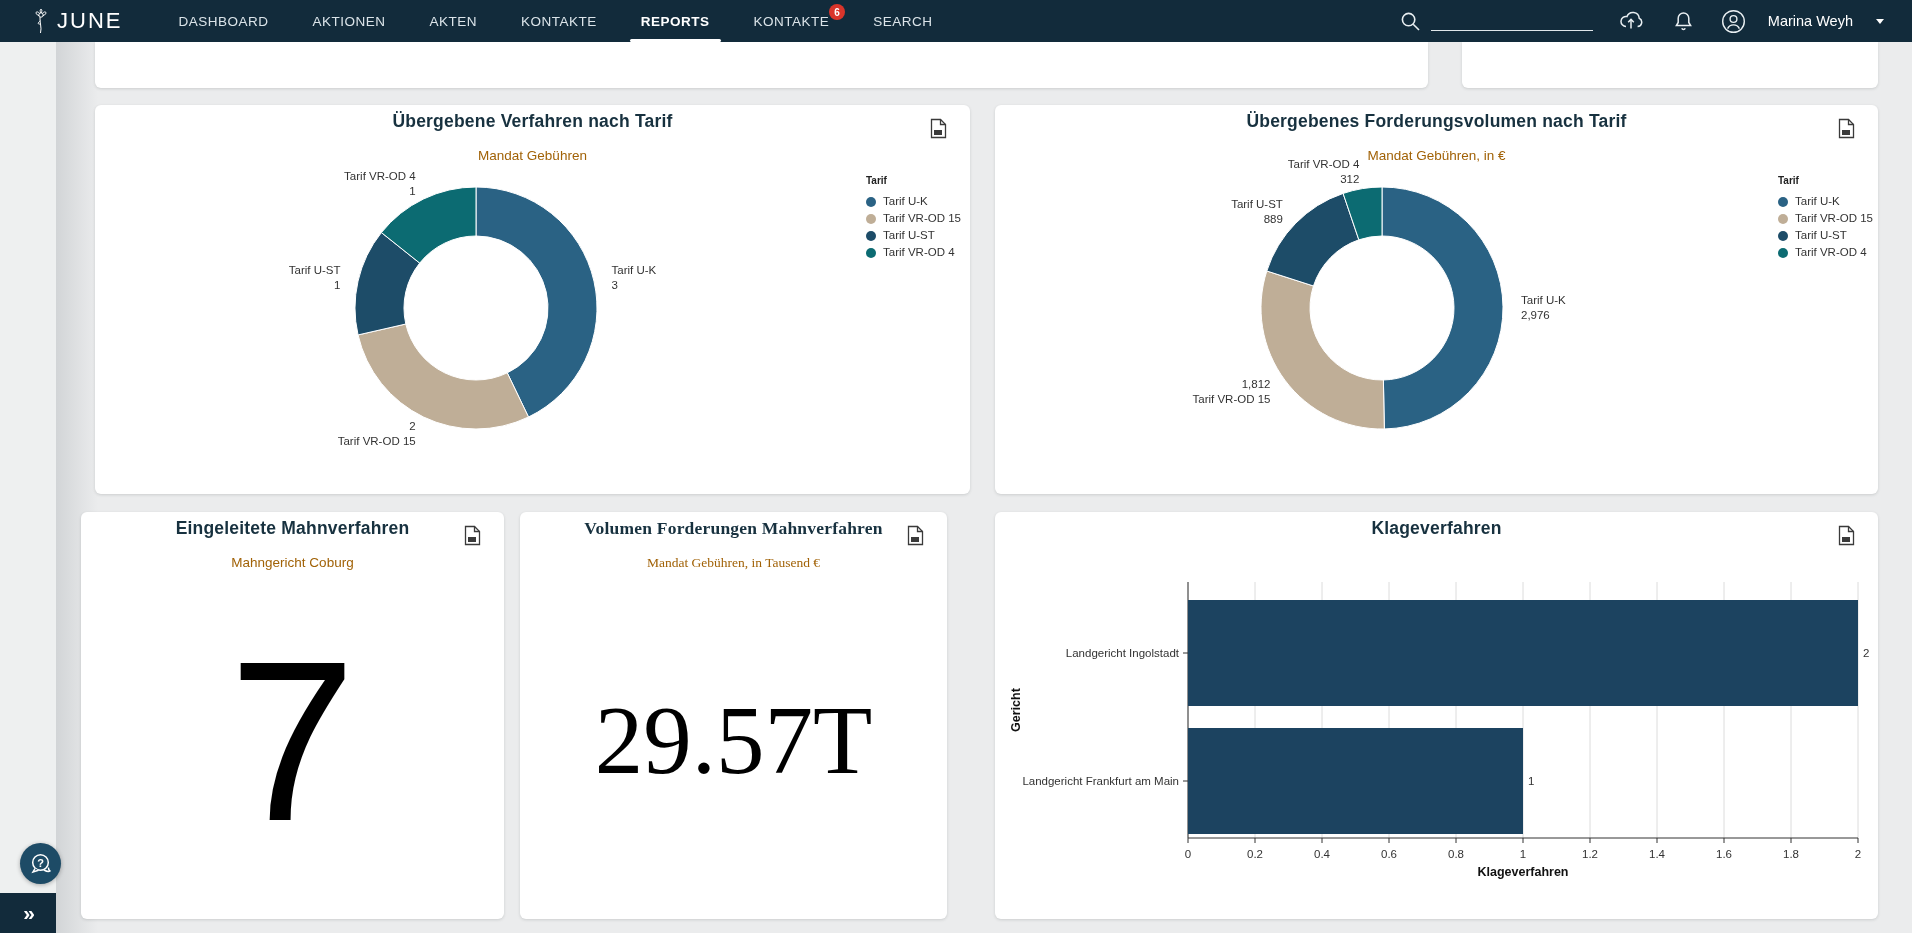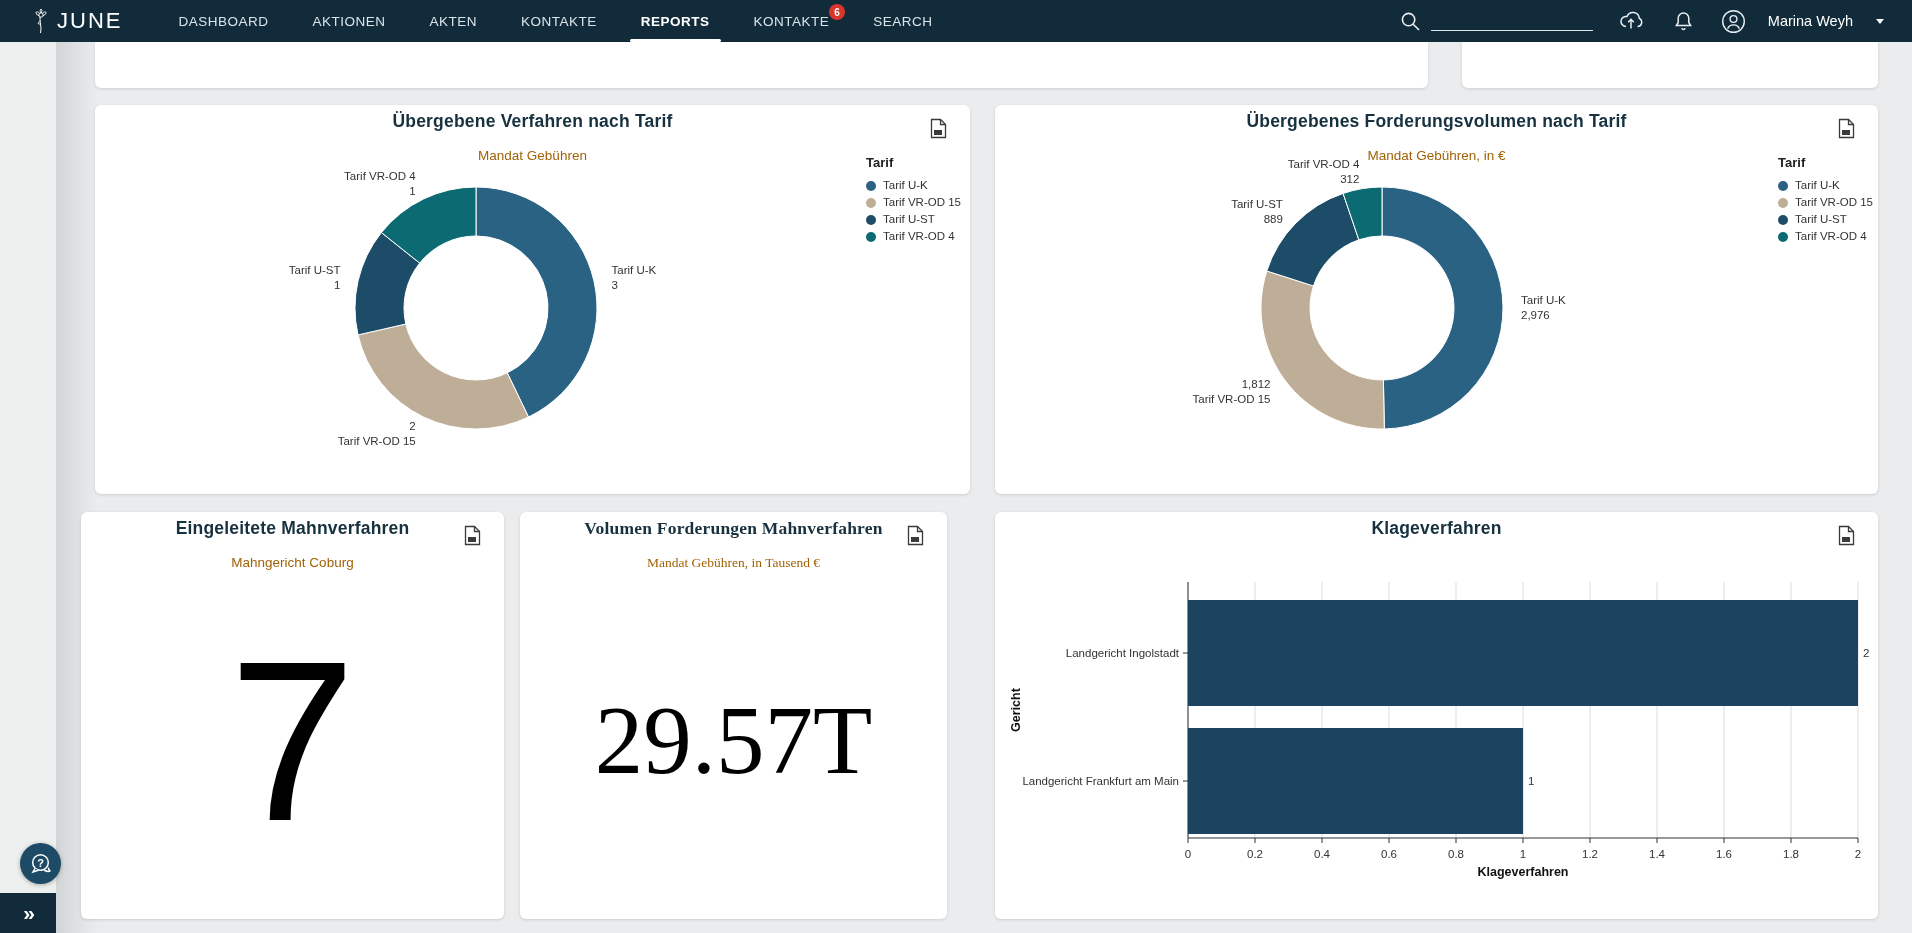--- a/index.html
+++ b/index.html
@@ -62,21 +62,21 @@
 
   .big-value { position:absolute; left:0; right:0; top:75px; bottom:25px;
     display:flex; align-items:center; justify-content:center; color:#000; line-height:1; }
   .v-huge { font-size:228px; font-weight:400; }
   .v-big  { font-size:97px;  font-weight:400; }
 
   .chart-svg { position:absolute; left:0; top:0; }
 
   
   .legend { position:absolute; width:120px; font-size:11.5px; color:#333; }
-  .legend-title { font-weight:bold; font-size:13px; color:#222; margin-bottom:7px; }
+  .legend-title { font-weight:bold; font-size:10px; color:#222; margin-bottom:7px;margin-top:20px; }
   .legend-item { display:flex; align-items:center; gap:7px; line-height:17px; cursor:pointer; }
   .legend-dot { width:10px; height:10px; border-radius:50%; flex:0 0 auto; }
 
   svg text { font-family:"Liberation Sans", sans-serif; }
 </style>
 </head>
 <body>
 
 <header class="nav">
   <div class="logo">

